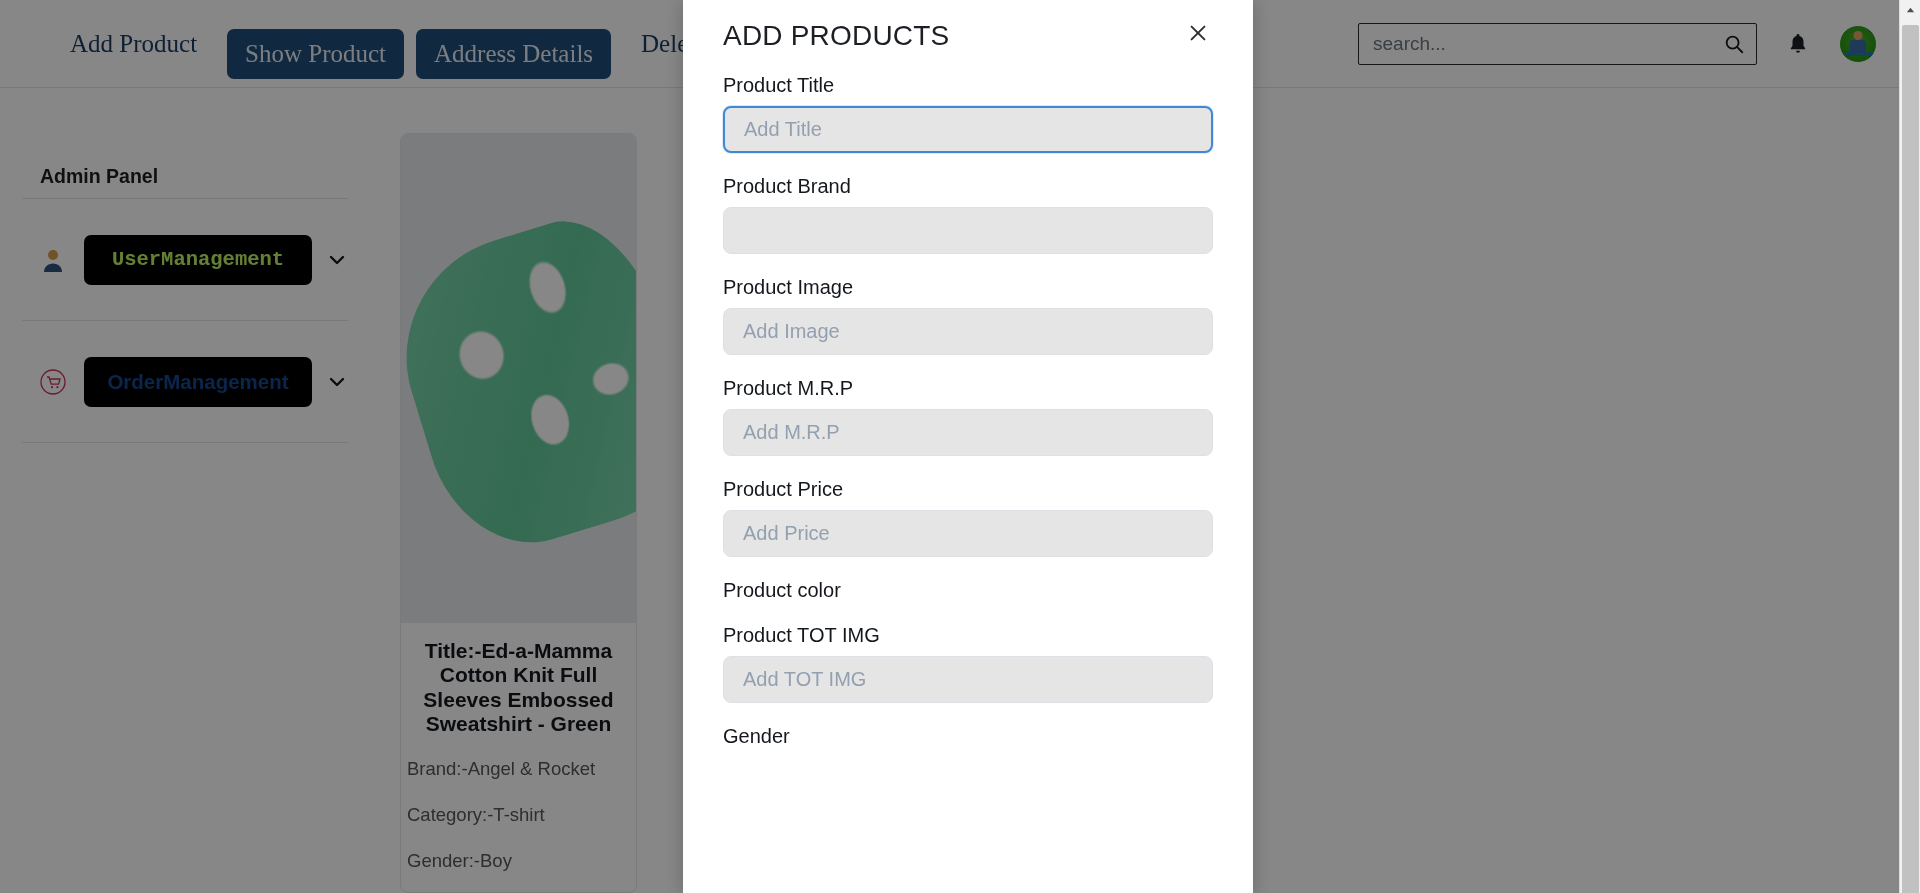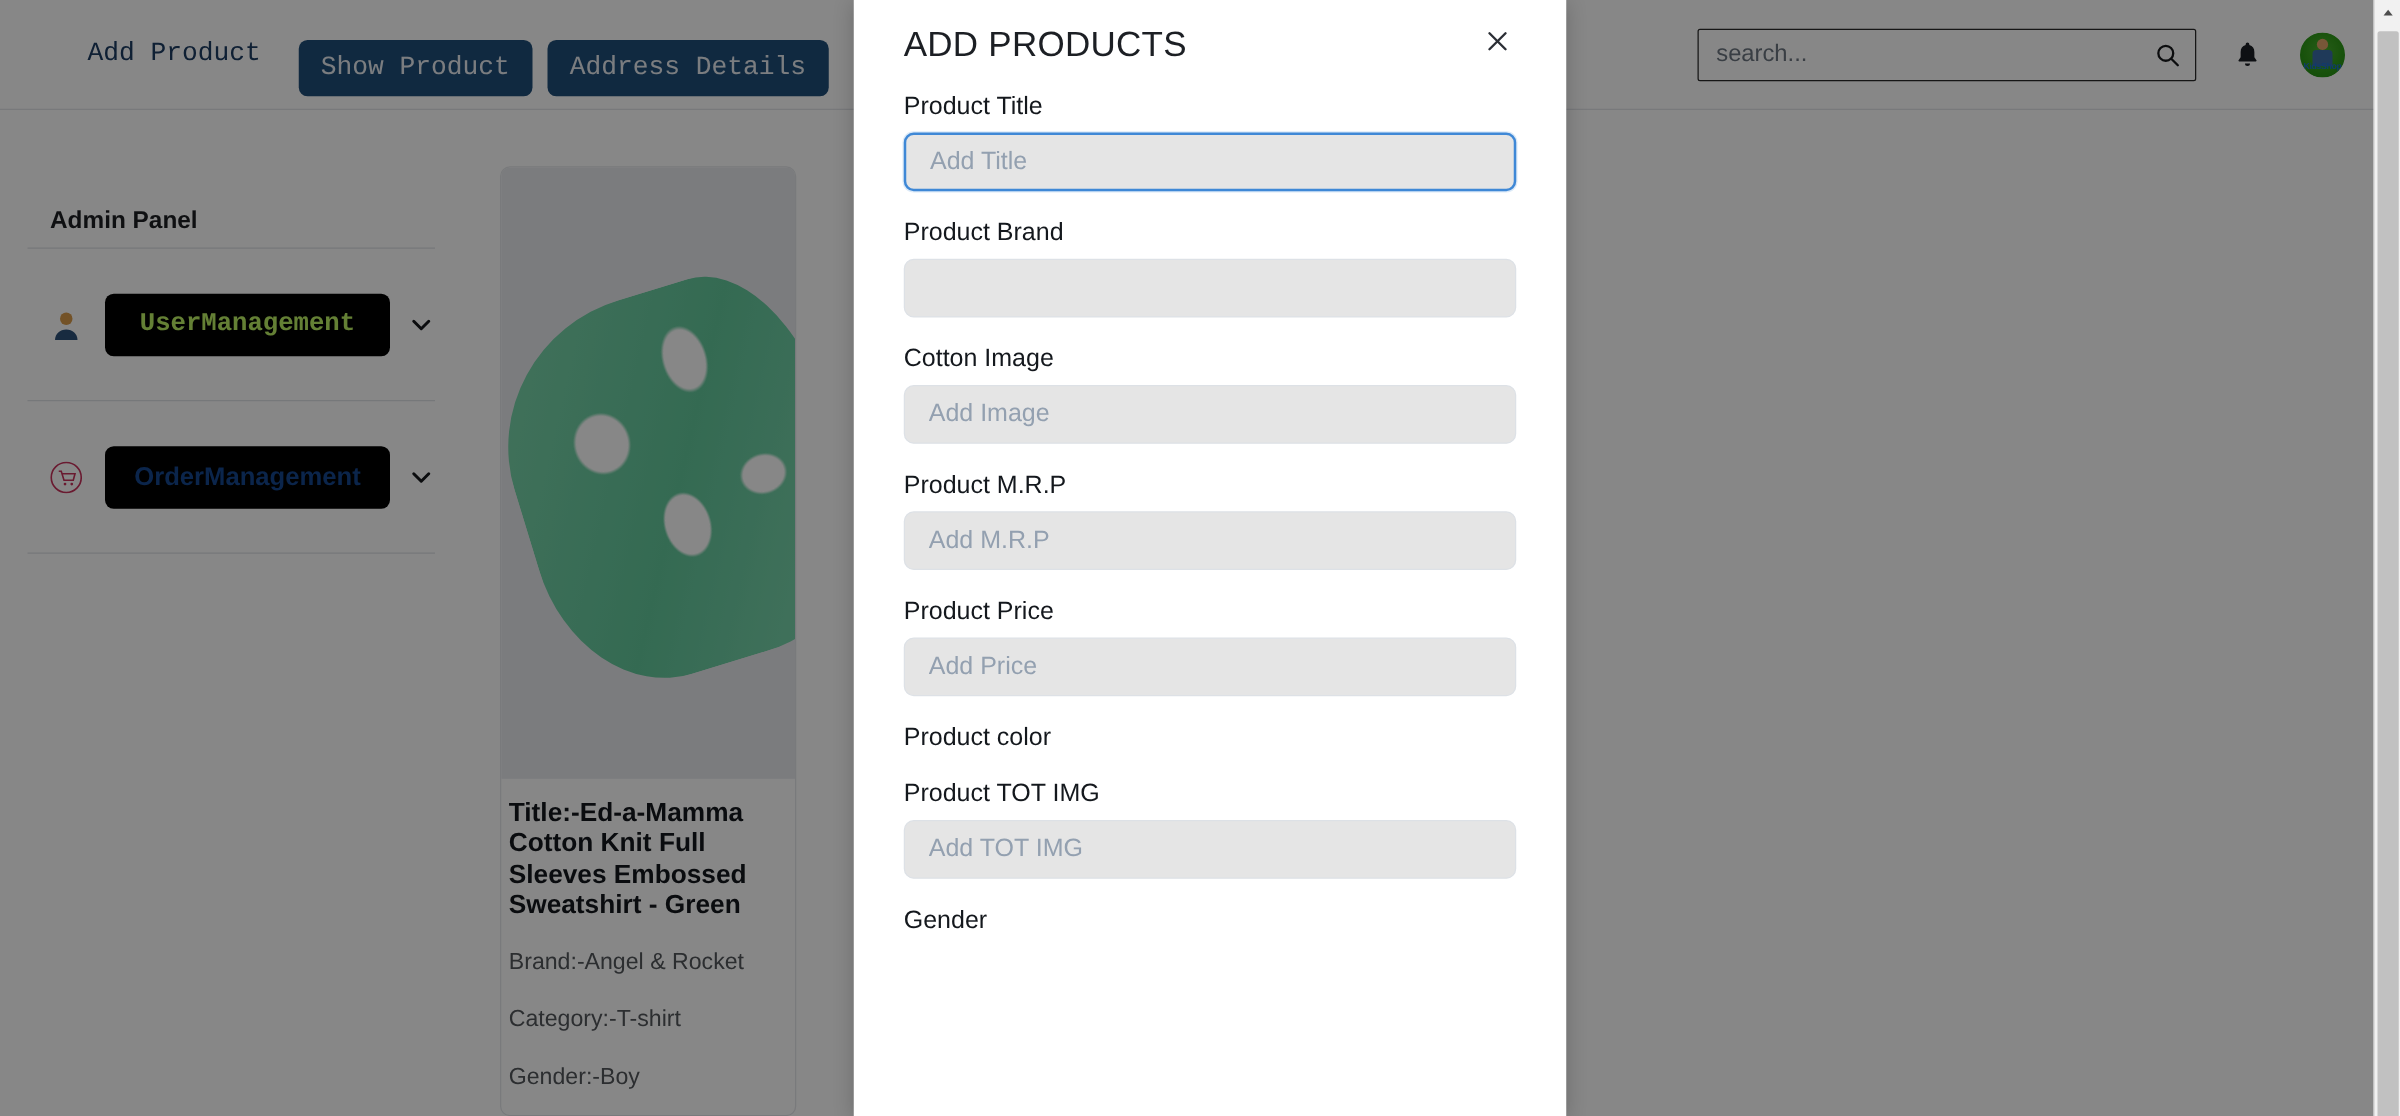--- a/index.html
+++ b/index.html
@@ -24,29 +24,29 @@
     width: 1899px; height: 88px;
     background: #ffffff;
     display: flex; align-items: center;
     border-bottom: 1px solid #e2e4e8;
   }
   .nav-links {
     display: flex; align-items: center; gap: 12px;
     margin-left: 52px;
   }
   .nav-link {
-    font-size: 21px;
+    font-size: 25px;
     color: #1e3d63;
     padding: 11px 18px;
     border-radius: 7px;
     white-space: nowrap;
     cursor: pointer;
     background: transparent;
     border: none;
-    font-family: Liberation Mono, monospace;
+    font-family: Liberation Serif, serif;
   }
   .nav-link.filled {
     background: #1f4e79;
     color: #e9edf2;
     margin-top: 21px;
   }
   .topbar-right {
     margin-left: auto;
     display: flex; align-items: center; gap: 30px;
     margin-right: 22px;
@@ -155,21 +155,21 @@
     cursor: pointer;
   }
   .card-img {
     width: 100%; height: 489px;
     background: #eef0f2;
     position: relative; overflow: hidden;
   }
   .card-body { padding: 16px 6px 6px 6px; }
   .card-title {
     font-size: 21px; font-weight: bold; color: #14181d;
-    line-height: 1.16; margin: 0 0 22px 0;
+    line-height: 1.16; margin: 0 0 22px 0; text-align: center;
   }
   .card-meta {
     font-size: 18.5px; color: #53575c; margin: 0 0 24px 0;
   }
 
   
   .img-greentop {
     position: absolute; left: 6%; top: 20%; width: 110%; height: 62%;
     background:
       radial-gradient(ellipse at 30% 35%, #ffffff 0 8%, transparent 9%),
@@ -488,21 +488,21 @@
       <label class="field-label">Product Title</label>
       <input class="field-input focused" type="text" placeholder="Add Title" style="">
     </div>
 
     <div class="field">
       <label class="field-label">Product Brand</label>
       <input class="field-input" type="text" placeholder="" style="">
     </div>
 
     <div class="field">
-      <label class="field-label">Cotton Image</label>
+      <label class="field-label">Product Image</label>
       <input class="field-input" type="text" placeholder="Add Image" style="">
     </div>
 
     <div class="field">
       <label class="field-label">Product M.R.P</label>
       <input class="field-input" type="text" placeholder="Add M.R.P" style="">
     </div>
 
     <div class="field">
       <label class="field-label">Product Price</label>

